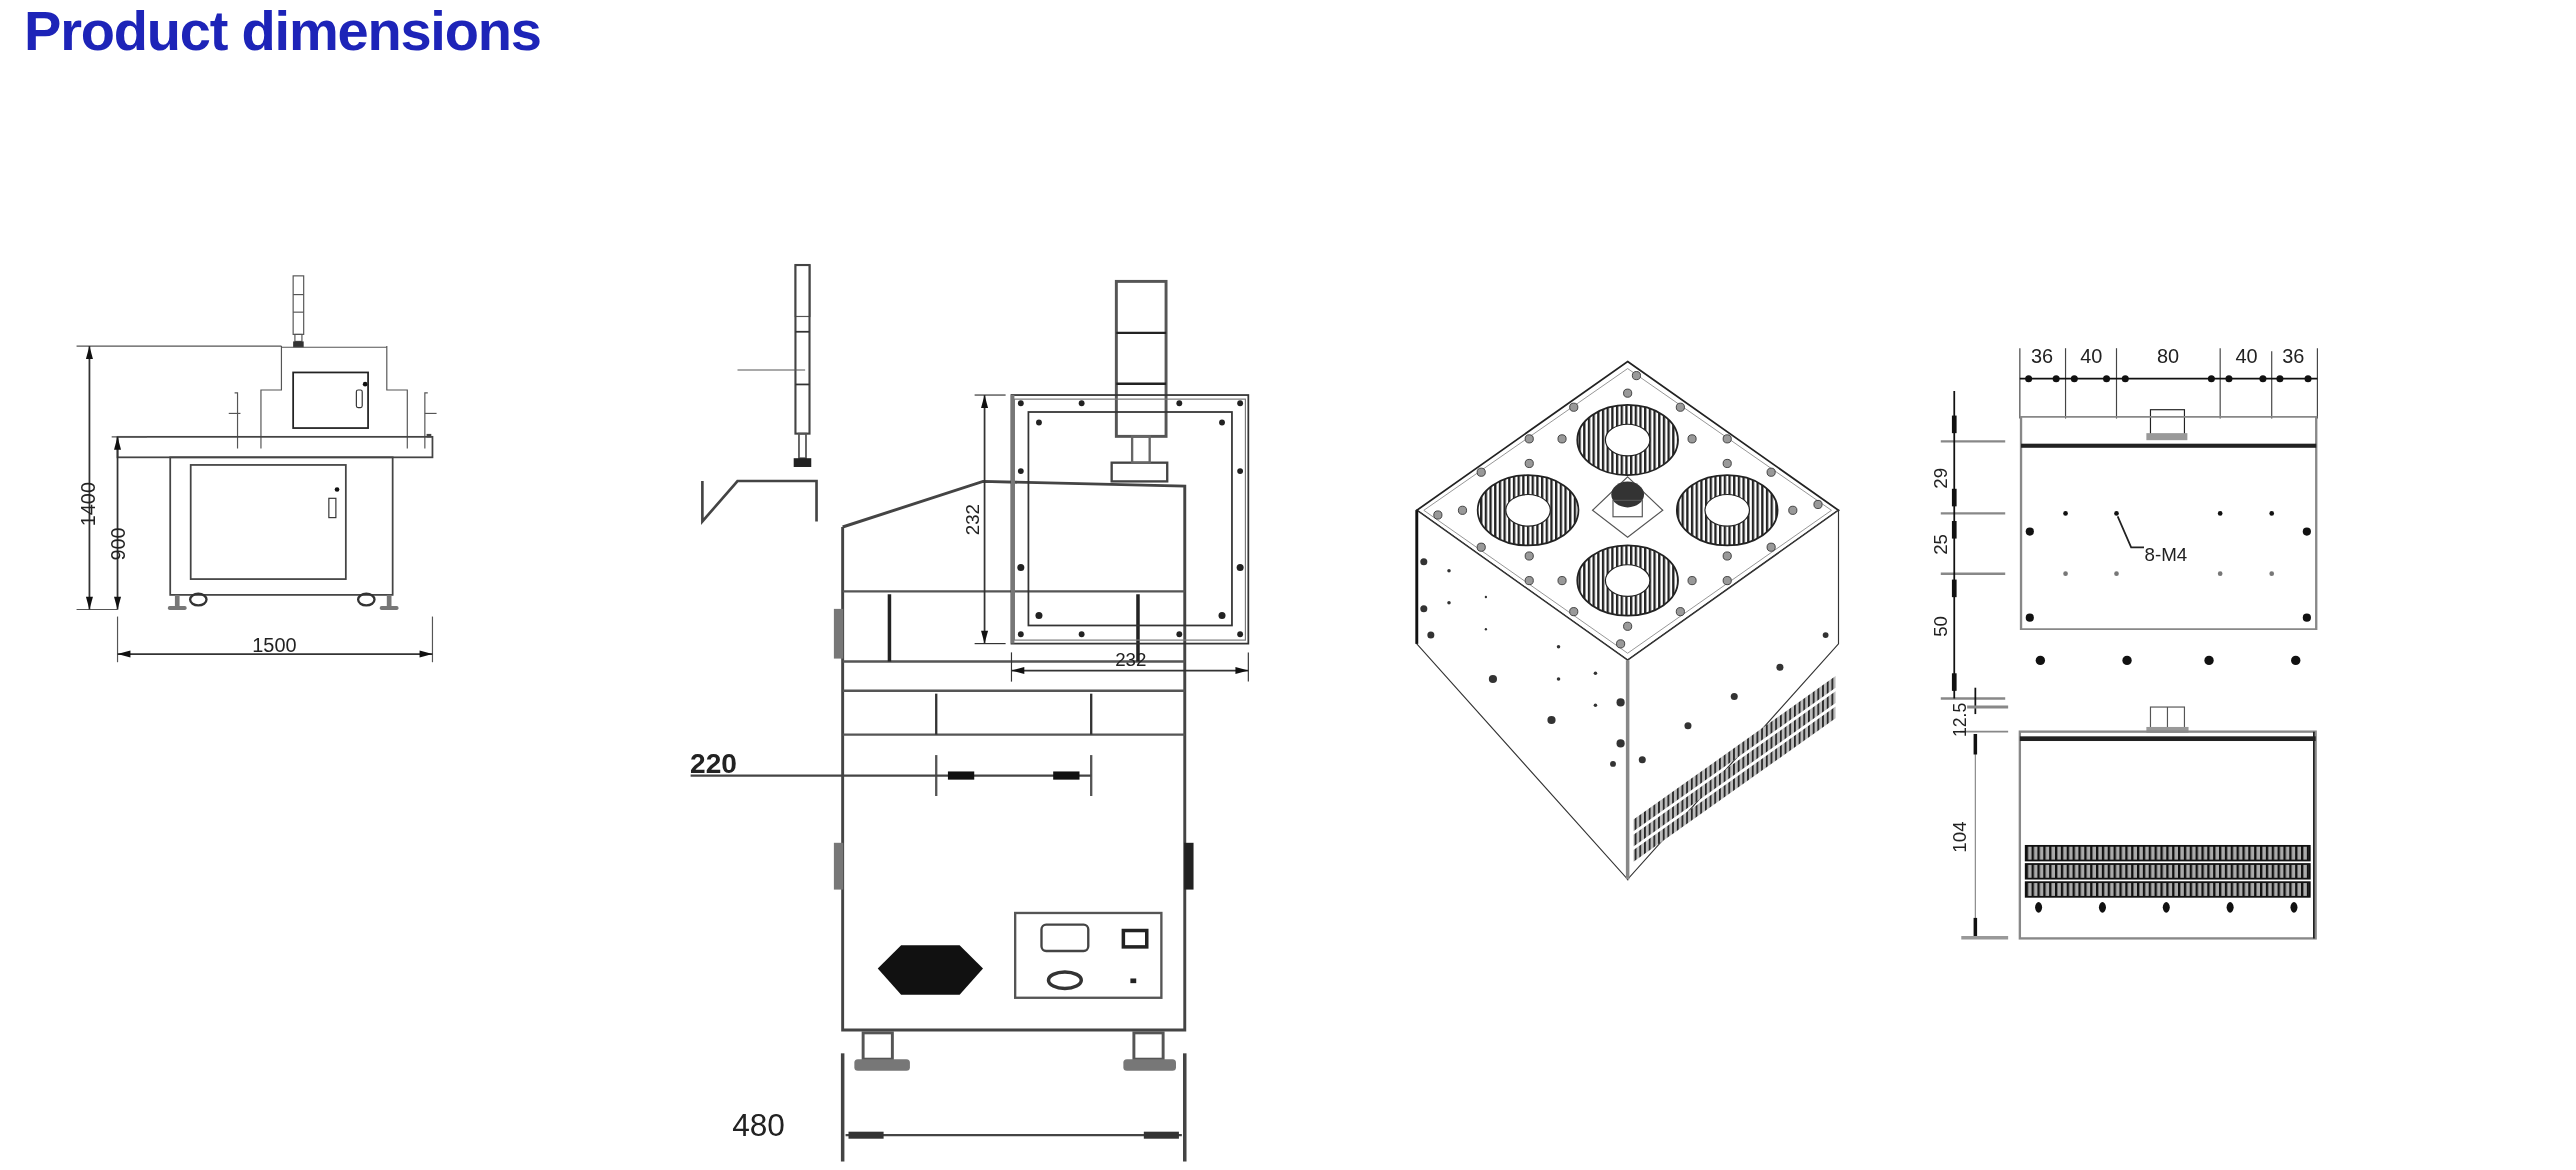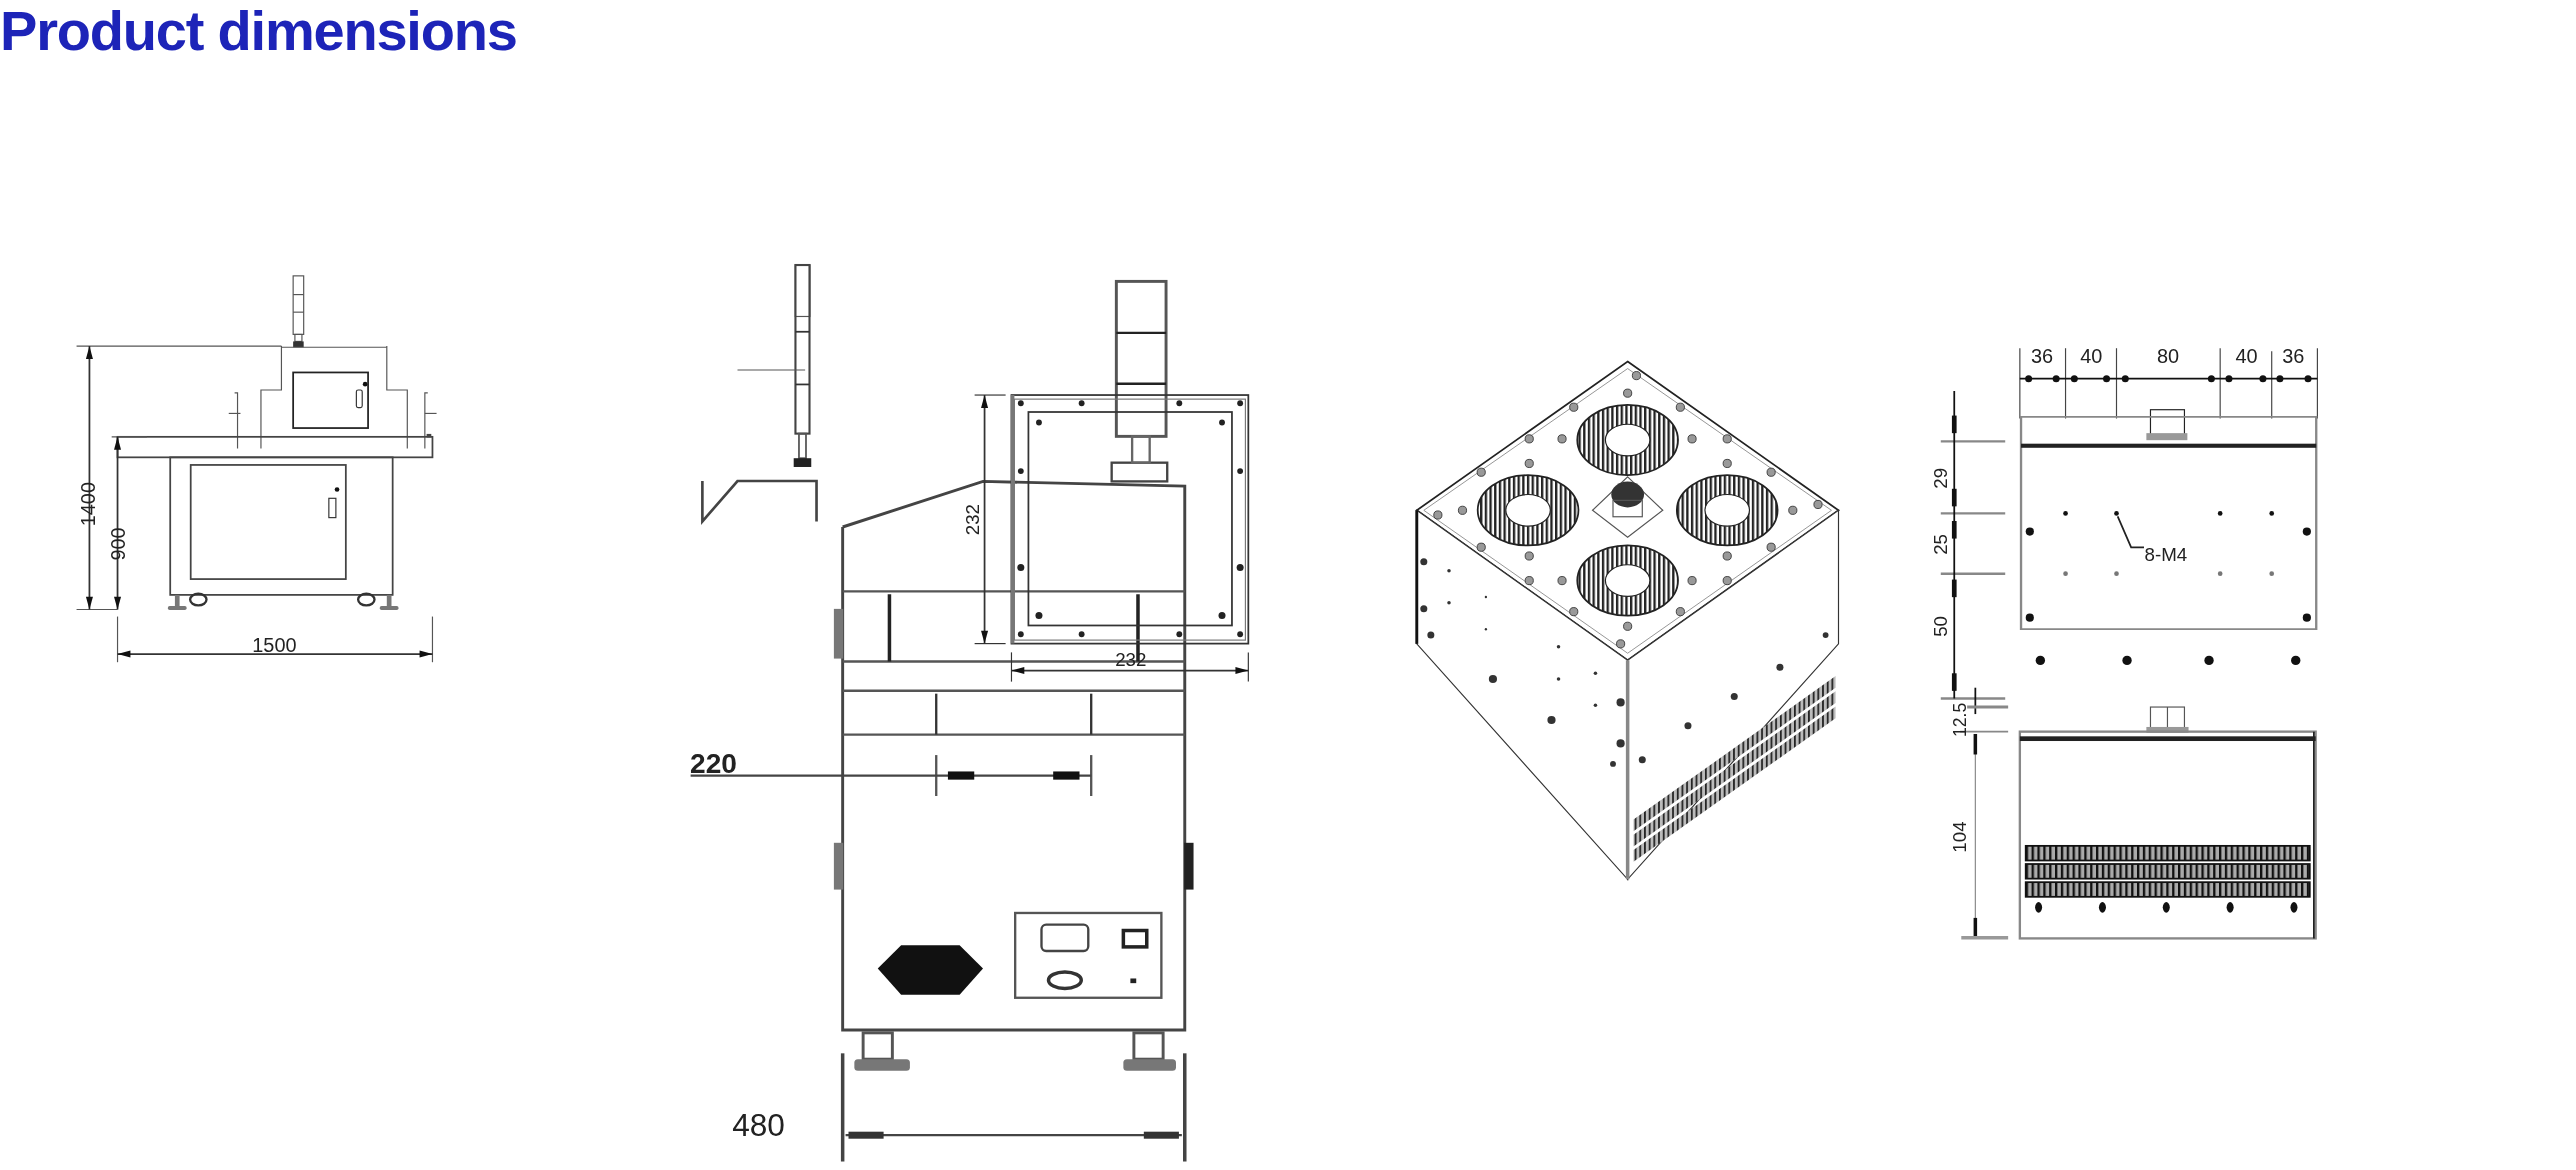--- a/index.html
+++ b/index.html
@@ -1,17 +1,17 @@
 <!DOCTYPE html>
 <html style="font-size:9.4px"><head>
   <meta charset="utf-8">
   <style>
     html, body { margin: 0; padding: 0; background: #ffffff; }
     body { width: 2576px; height: 1171px; position: relative; overflow: hidden; font-family: "Liberation Sans", sans-serif; }
-    .title { position: absolute; left: 0; top: 0; margin: 0; font-size: 56px; font-weight: bold; color: #1d24b8; letter-spacing: -1.2px; line-height: 61px; font-family: "Liberation Sans", sans-serif; }
+    .title { position: absolute; left: 0; top: 0; margin: 0; font-size: 56px; font-weight: bold; color: #1d24b8; letter-spacing: -1.2px; line-height: 61px; font-family: "Liberation Sans", sans-serif; padding-left: 24px; }
     svg.drawing { position: absolute; overflow: visible; }
     .dim { font-family: "Liberation Sans Narrow", "Liberation Sans", sans-serif; fill: #222; }
     .thin { stroke: #555; fill: none; stroke-width: 2; }
   </style>
 </head>
 <body>
 
 <h1 class="title">Product dimensions</h1>
 
 <svg class="drawing" style="left:59px; top:258px;" width="480" height="785" viewBox="0 0 820 1340">

